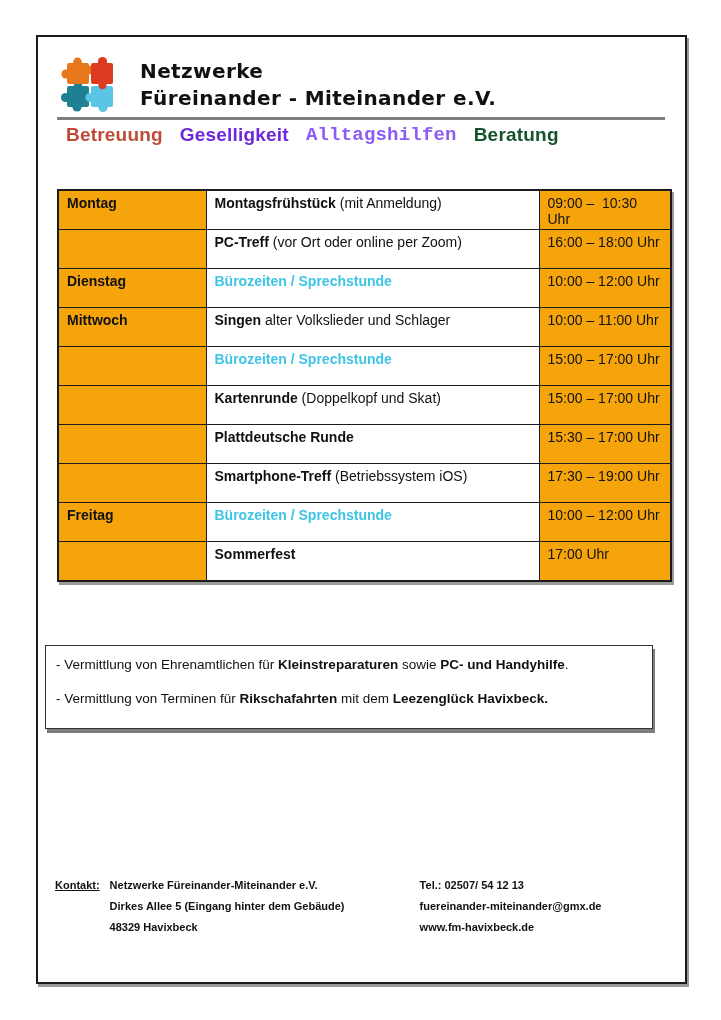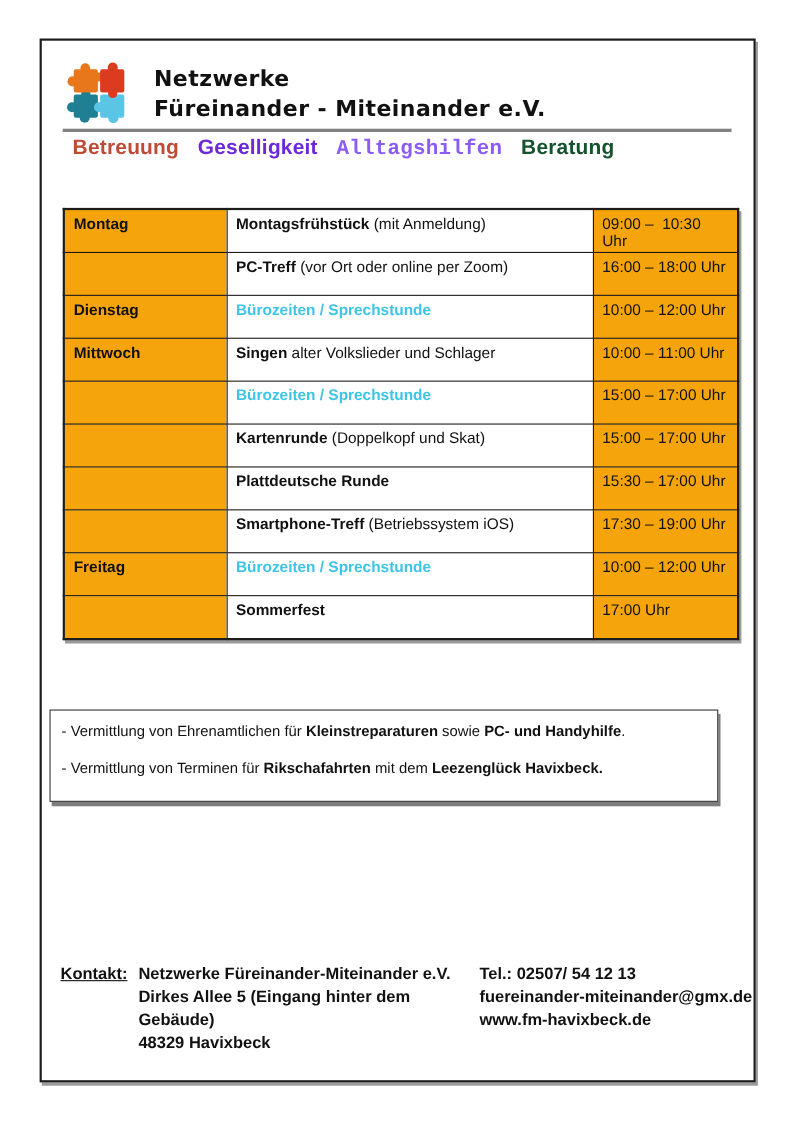--- a/index.html
+++ b/index.html
@@ -87,21 +87,21 @@
     padding: 11px 10px 0 10px;
     font-size: 13.5px;
   }
   .info-line { margin-bottom: 19px; }
   .info-line b { font-weight: 700; }
 
   
   .footer {
     position: absolute; left: 17px; top: 838px;
     display: flex; align-items: flex-start;
-    font-size: 15px; font-weight: 700; line-height: 21px;
+    font-size: 11px; font-weight: 700; line-height: 21px;
   }
   .footer-label { text-decoration: underline; margin-right: 10px; }
   .footer-address { width: 300px; }
   .footer-contact { margin-left: 10px; }
 </style>
 </head>
 <body>
 
 <div class="page-frame">
 

